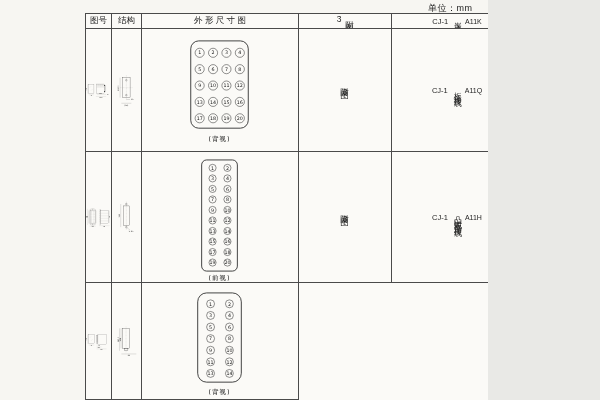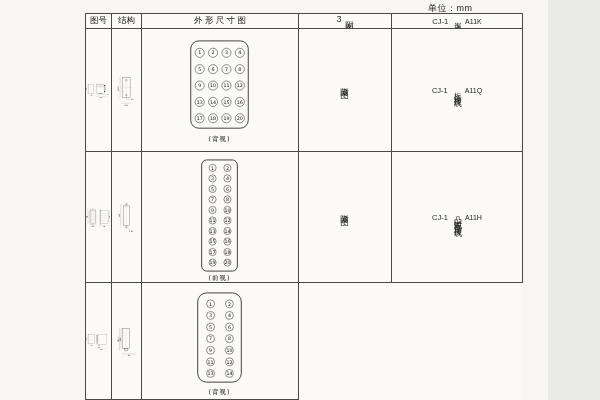--- a/index.html
+++ b/index.html
@@ -1,17 +1,17 @@
 <!DOCTYPE html>
 <html><head>
 <meta charset="utf-8">
 <style>
   * { margin:0; padding:0; box-sizing:border-box; }
   body { width:600px; height:400px; background:#e9e9e6; font-family:"Liberation Sans","DejaVu Sans",sans-serif; }
-  .page { position:relative; width:548px; height:400px; background:#f7f6f2; color:#1c1c1c; overflow:hidden; }
+  .page { position:relative; width:488px; height:400px; background:#f7f6f2; color:#1c1c1c; overflow:hidden; }
   .unit { position:absolute; left:428px; top:2px; font-size:9px; letter-spacing:.5px; }
   .tbl { position:absolute; left:85px; top:13px; display:grid;
          grid-template-columns:26px 30px 157px 93px 131px;
          grid-template-rows:15px 123px 131px 117px;
          border-top:1px solid #4a4a4a; border-left:1px solid #4a4a4a; background:#fbfaf7; }
   .cell { border-right:1px solid #4a4a4a; border-bottom:1px solid #4a4a4a; position:relative;
           display:flex; align-items:center; justify-content:center; overflow:hidden; }
   .hdr { font-size:8.5px; white-space:nowrap; }
   .vfig { writing-mode:vertical-rl; text-orientation:upright; font-size:8.5px; letter-spacing:3px; }
   .structcell { flex-direction:row; gap:3px; }

